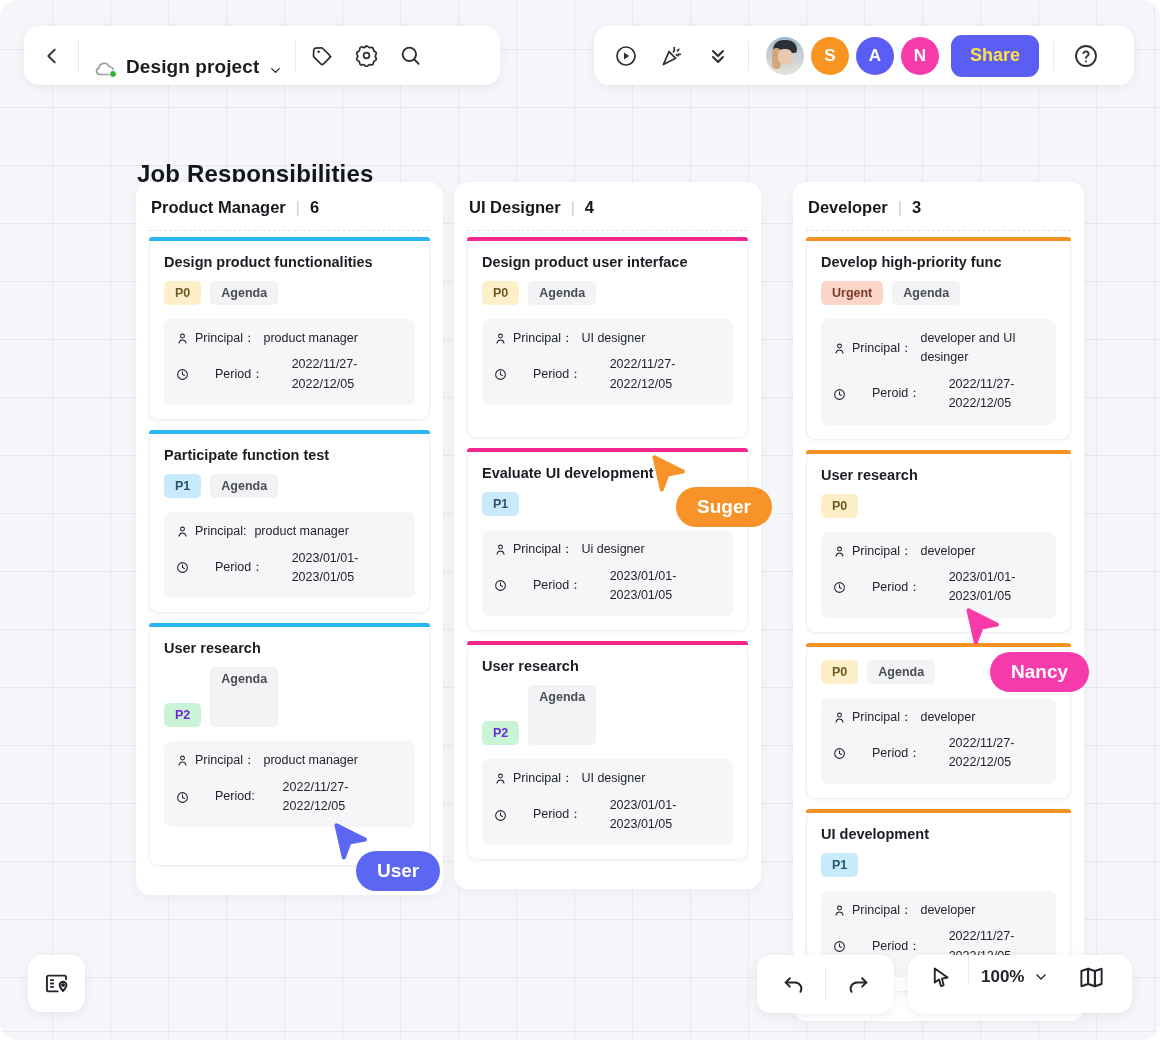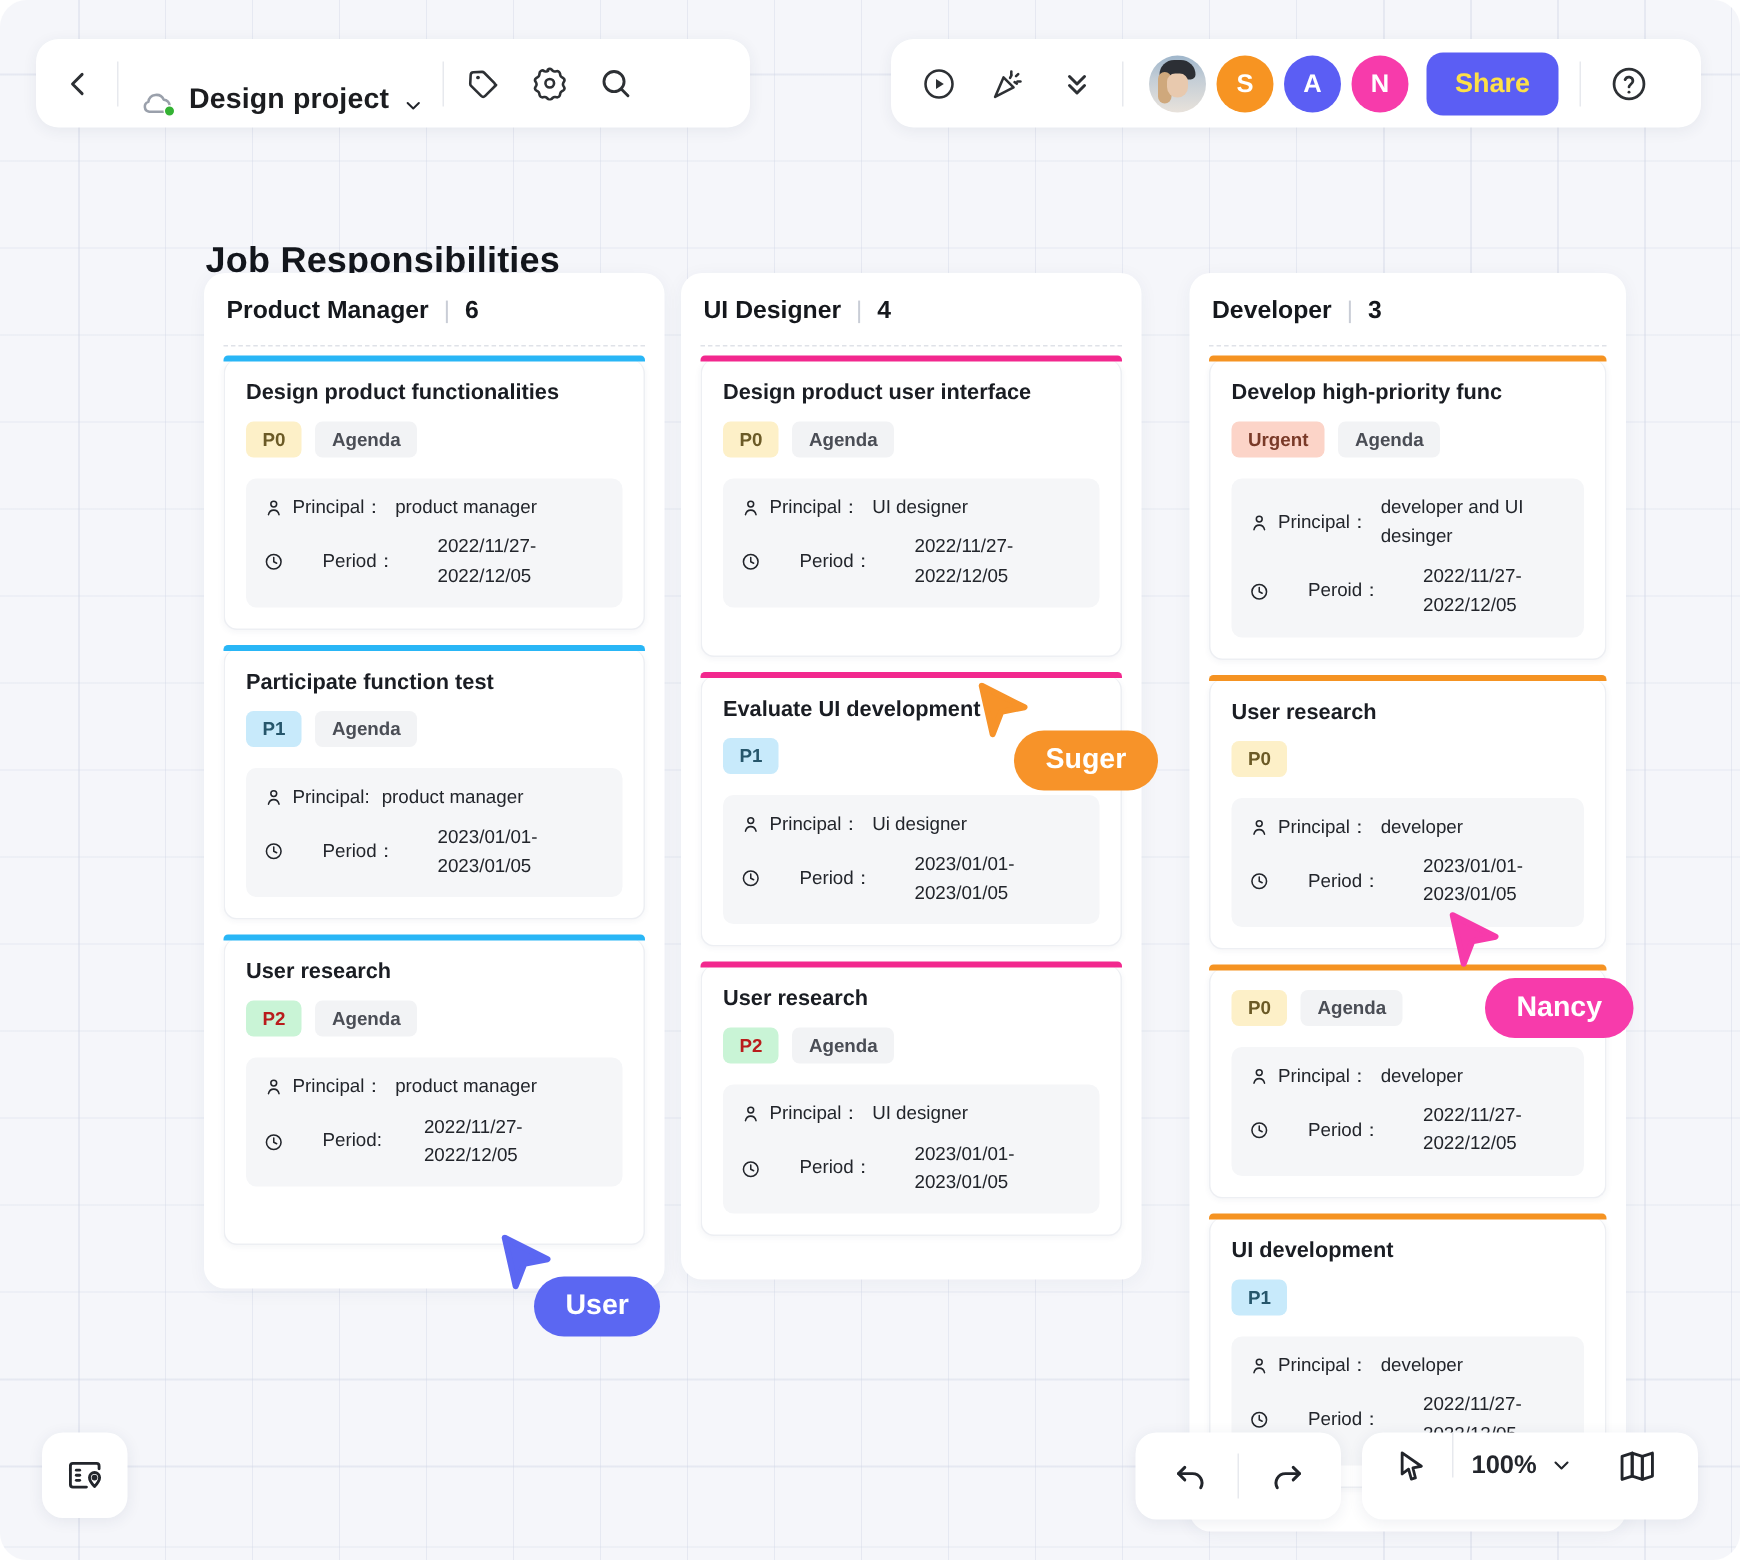--- a/index.html
+++ b/index.html
@@ -112,21 +112,21 @@
   }
   .card-title { font-size: 14.5px; font-weight: 700; color: #1a1d23; margin-bottom: 11px; }
   .tags { display: flex; gap: 9px; margin-bottom: 14px; }
   .tag {
     font-size: 12.5px; font-weight: 600;
     padding: 5px 11px; border-radius: 5px;
     color: #4a4d55;
   }
   .tag-p0 { background: #fdf0c8; color: #6b5a26; }
   .tag-p1 { background: #c8eafb; color: #26566b; }
-  .tag-p2 { background: #c9f4d6; color: #b91c1c; }
+  .tag-p2 { background: #c9f4d6; color: #6d28d9; margin-top: 36px; }
   .tag-urgent { background: #fcd4c8; color: #7a3a28; }
   .tag-agenda { background: #f2f3f5; color: #4a4d55; }
   .meta {
     background: #f5f6f8; border-radius: 7px;
     padding: 10px 12px 11px 12px;
   }
   .meta-row {
     display: flex; align-items: center; gap: 6px;
     font-size: 12.5px; color: #22252b; line-height: 1.55;
   }

